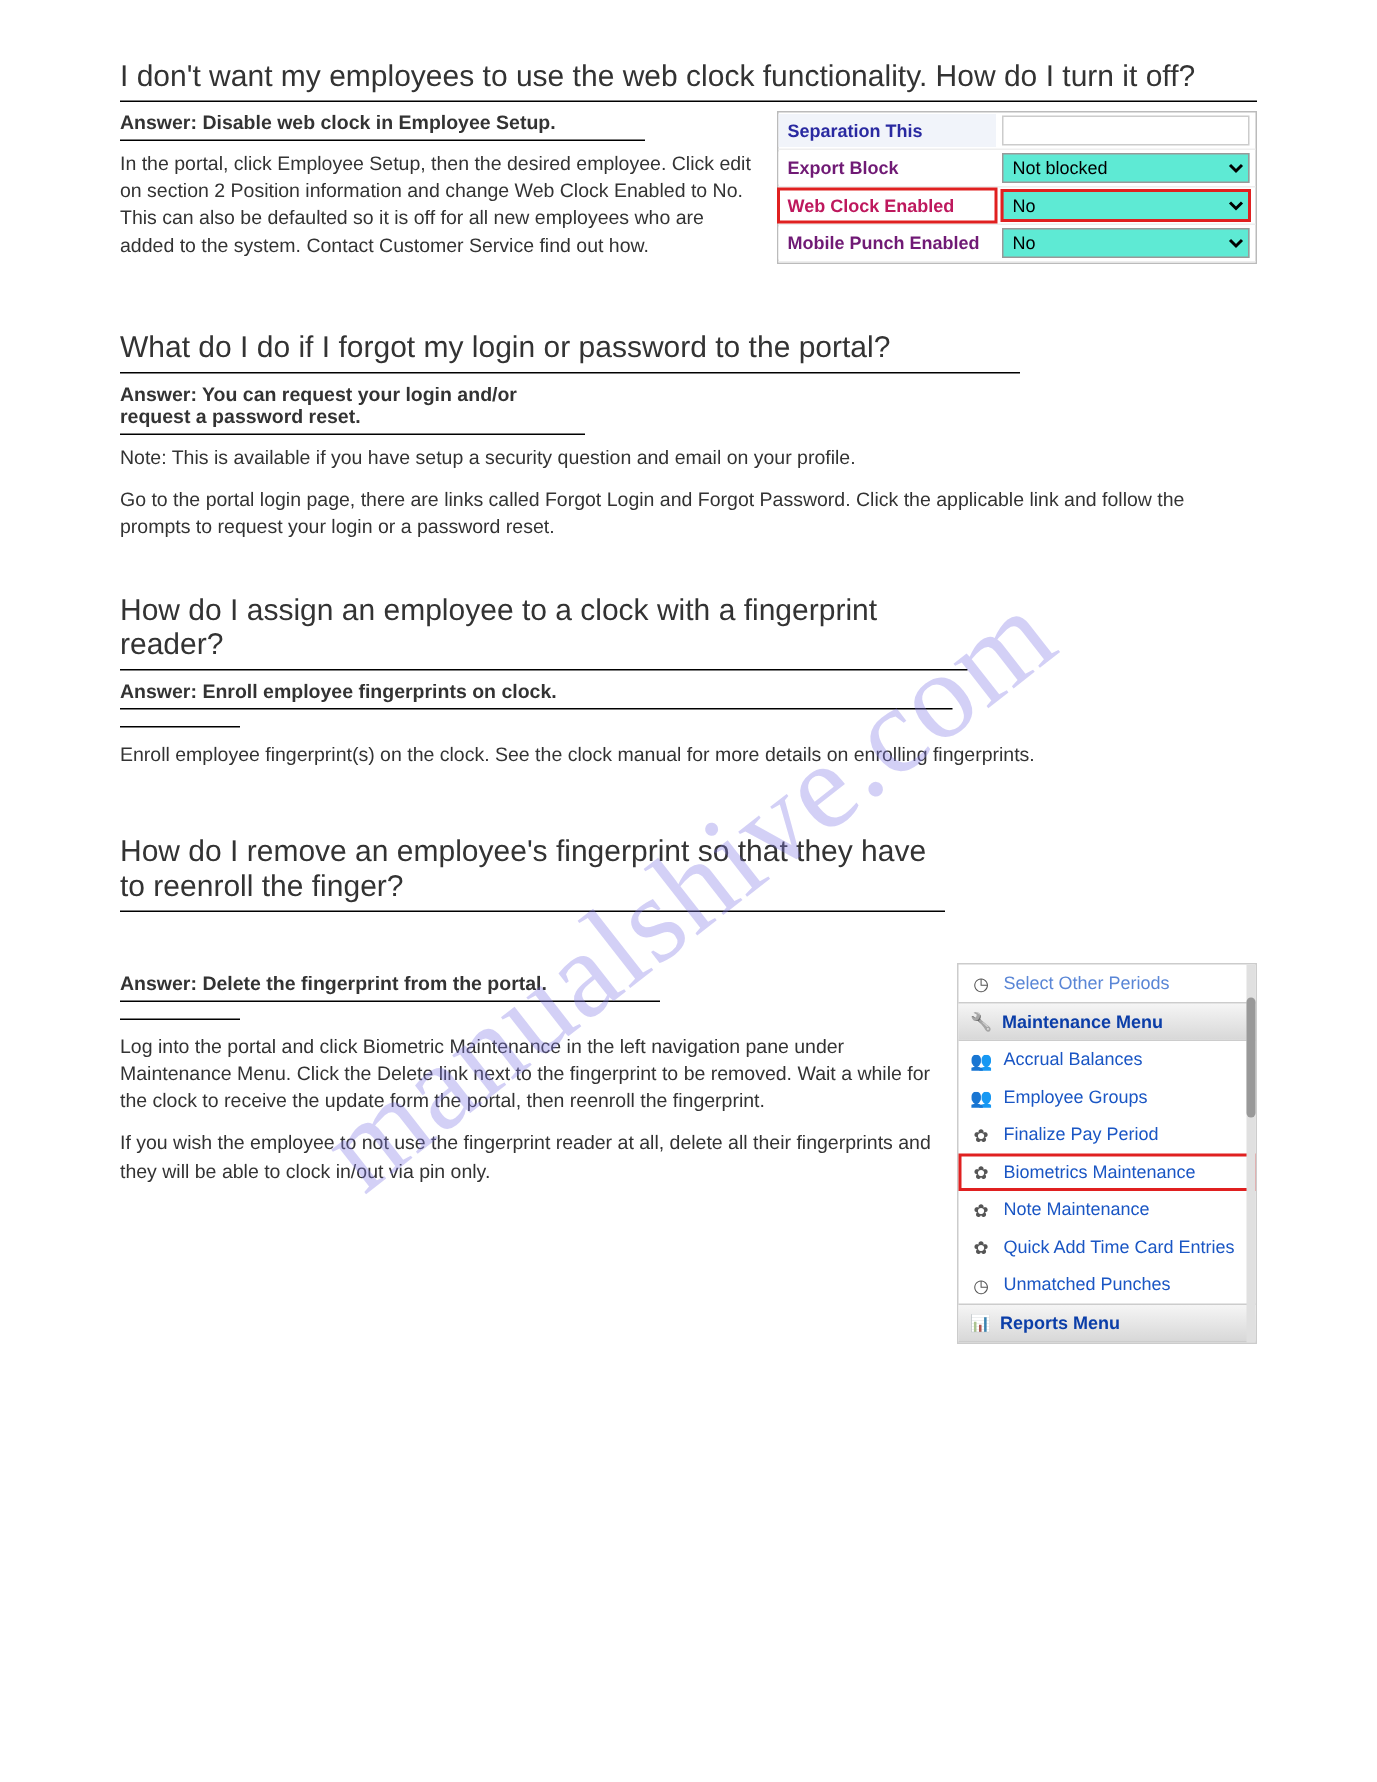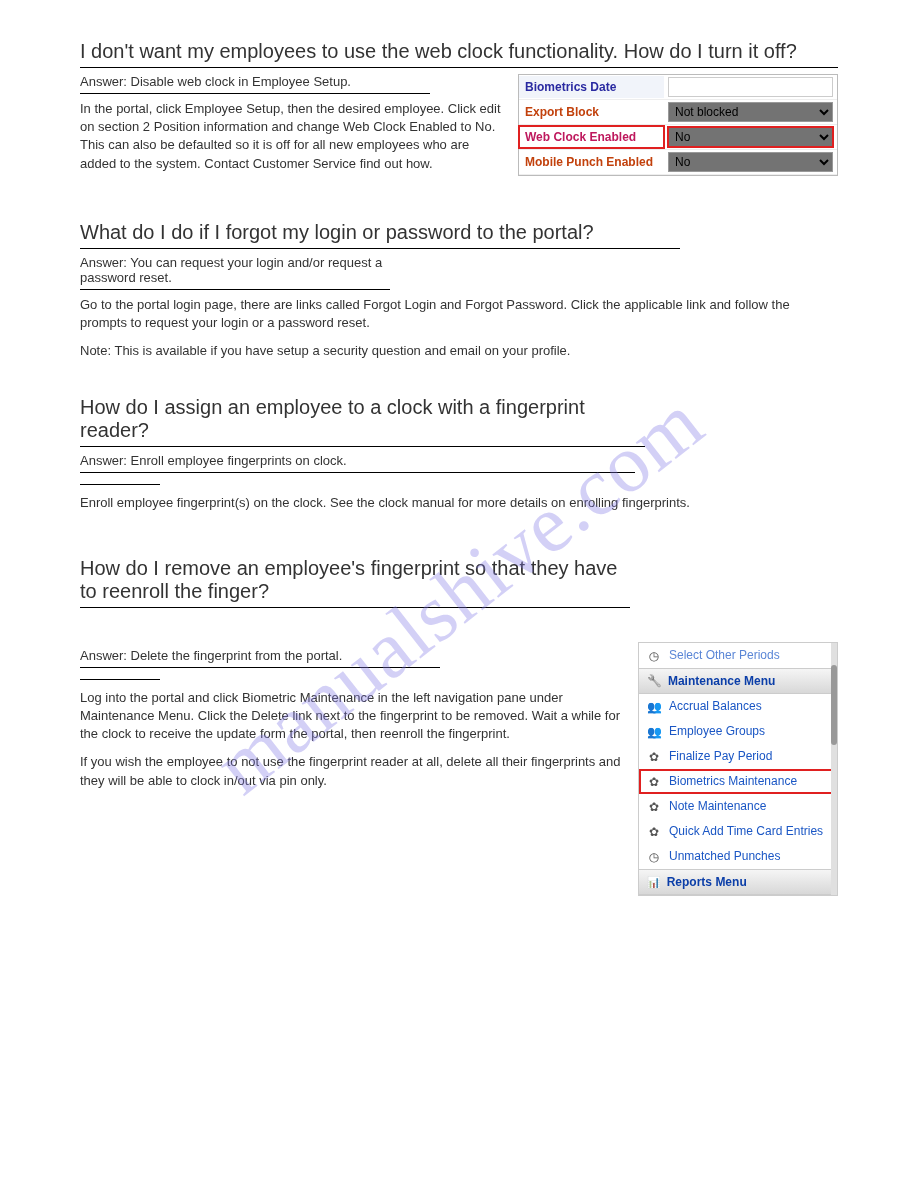--- a/index.html
+++ b/index.html
@@ -1,34 +1,34 @@
 <!DOCTYPE html>
 <html><head>
   <meta charset="utf-8">
   <style>
     * { box-sizing: border-box; margin: 0; padding: 0; }
     body { width: 918px; height: 1188px; background: #fff; font-family: Arial, sans-serif; font-size: 13px; color: #333; position: relative; }
     .page { padding: 40px 80px; }
     .qa-section { margin-bottom: 35px; }
     .question-row { border-bottom: 1px solid #000; padding-bottom: 4px; margin-bottom: 6px; font-weight: normal; font-size: 20px; }
-    .answer-row { border-bottom: 1px solid #000; padding-bottom: 4px; margin-bottom: 0; font-weight: normal; }
+    .answer-row { border-bottom: 1px solid #000; padding-bottom: 4px; margin-bottom: 0; font-weight: bold; }
     .answer-row .label { }
     .answer-row .text { }
     .body-text { font-size: 13px; line-height: 1.4; margin-top: 6px; }
     .body-text p { margin-bottom: 10px; }
     .float-img { float: right; margin-left: 12px; margin-bottom: 10px; }
     .clear { clear: both; }
 
     
     .form-screenshot { border: 1px solid #bbb; width: 320px; font-size: 12px; }
     .form-row { display: flex; align-items: center; border-bottom: 1px solid #eee; }
     .form-row .flabel { width: 145px; padding: 4px 6px; font-weight: bold; color: #2a2aa1; background: #f1f4fa; }
-    .form-row.plain .flabel { background: #fff; color: #c2410c; font-weight: bold; }
+    .form-row.plain .flabel { background: #fff; color: #701a75; font-weight: bold; }
     .form-row .fsel { flex: 1; padding: 2px 4px; }
-    select.mock { width: 100%; font-size: 12px; border: 1px solid #999; background: #737373; height: 20px; padding: 0 2px; }
+    select.mock { width: 100%; font-size: 12px; border: 1px solid #999; background: #5eead4; height: 20px; padding: 0 2px; }
     .hl-red { outline: 2px solid #e02020; outline-offset: -1px; }
     input.mock { width: 100%; font-size: 12px; border: 1px solid #ccc; height: 20px; padding: 0 4px; }
 
     
     .sidebar-screenshot { width: 200px; border: 1px solid #ccc; font-size: 12px; background: #fff; position: relative; }
     .sb-scroll { position: absolute; right: 0; top: 0; bottom: 0; width: 6px; background: #e0e0e0; }
     .sb-scroll .thumb { position: absolute; top: 22px; width: 6px; height: 80px; background: #999; border-radius: 3px; }
     .sb-section-header { background: linear-gradient(#f5f5f5,#d8d8d8); padding: 5px 8px; font-weight: bold; color: #0b3ea8; display: flex; align-items: center; gap: 6px; border-top: 1px solid #ccc; border-bottom: 1px solid #ccc; }
     .sb-item { padding: 5px 8px 5px 8px; display: flex; align-items: flex-start; gap: 8px; color: #1a56c4; cursor: pointer; }
     .sb-item.hl { outline: 2px solid #e02020; outline-offset: -2px; }
@@ -45,21 +45,21 @@
 <body>
 
 <div class="watermark">manualshive.com</div>
 
 <div class="page">
 
   <div class="qa-section">
     <div class="question-row">I don't want my employees to use the web clock functionality. How do I turn it off?</div>
     <div class="form-screenshot float-img">
       <div class="form-row">
-        <div class="flabel">Biometrics Date</div>
+        <div class="flabel">Separation This</div>
         <div class="fsel"><input class="mock" value="" style=""></div>
       </div>
       <div class="form-row plain">
         <div class="flabel">Export Block</div>
         <div class="fsel"><select class="mock"><option>Not blocked</option></select></div>
       </div>
       <div class="form-row plain">
         <div class="flabel hl-red" style="color:#be185d;">Web Clock Enabled</div>
         <div class="fsel"><select class="mock hl-red"><option>No</option></select></div>
       </div>
@@ -78,22 +78,22 @@
     <div class="clear"></div>
   </div>
 
   <div class="qa-section">
     <div class="question-row" style="width: 600px;">What do I do if I forgot my login or password to the portal?</div>
     <div class="answer-row" style="width: 310px;">
       <span class="label">Answer:</span>
       <span class="text">You can request your login and/or request a password reset.</span>
     </div>
     <div class="body-text">
+      <p>Note: This is available if you have setup a security question and email on your profile.</p>
       <p>Go to the portal login page, there are links called Forgot Login and Forgot Password. Click the applicable link and follow the prompts to request your login or a password reset.</p>
-      <p>Note: This is available if you have setup a security question and email on your profile.</p>
     </div>
   </div>
 
   <div class="qa-section" style="margin-bottom:45px;">
     <div class="question-row" style="width: 565px;">How do I assign an employee to a clock with a fingerprint reader?</div>
     <div class="answer-row" style="width: 555px;">
       <span class="label">Answer:</span>
       <span class="text">Enroll employee fingerprints on clock.</span>
     </div>
     <div class="body-text" style="width: 80px; border-bottom:1px solid #000; display:inline-block;"></div>

